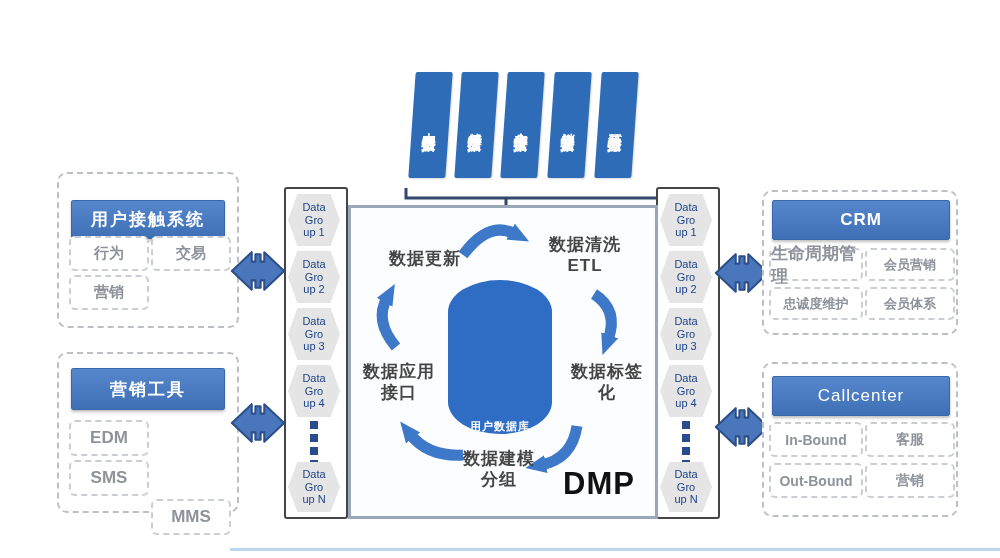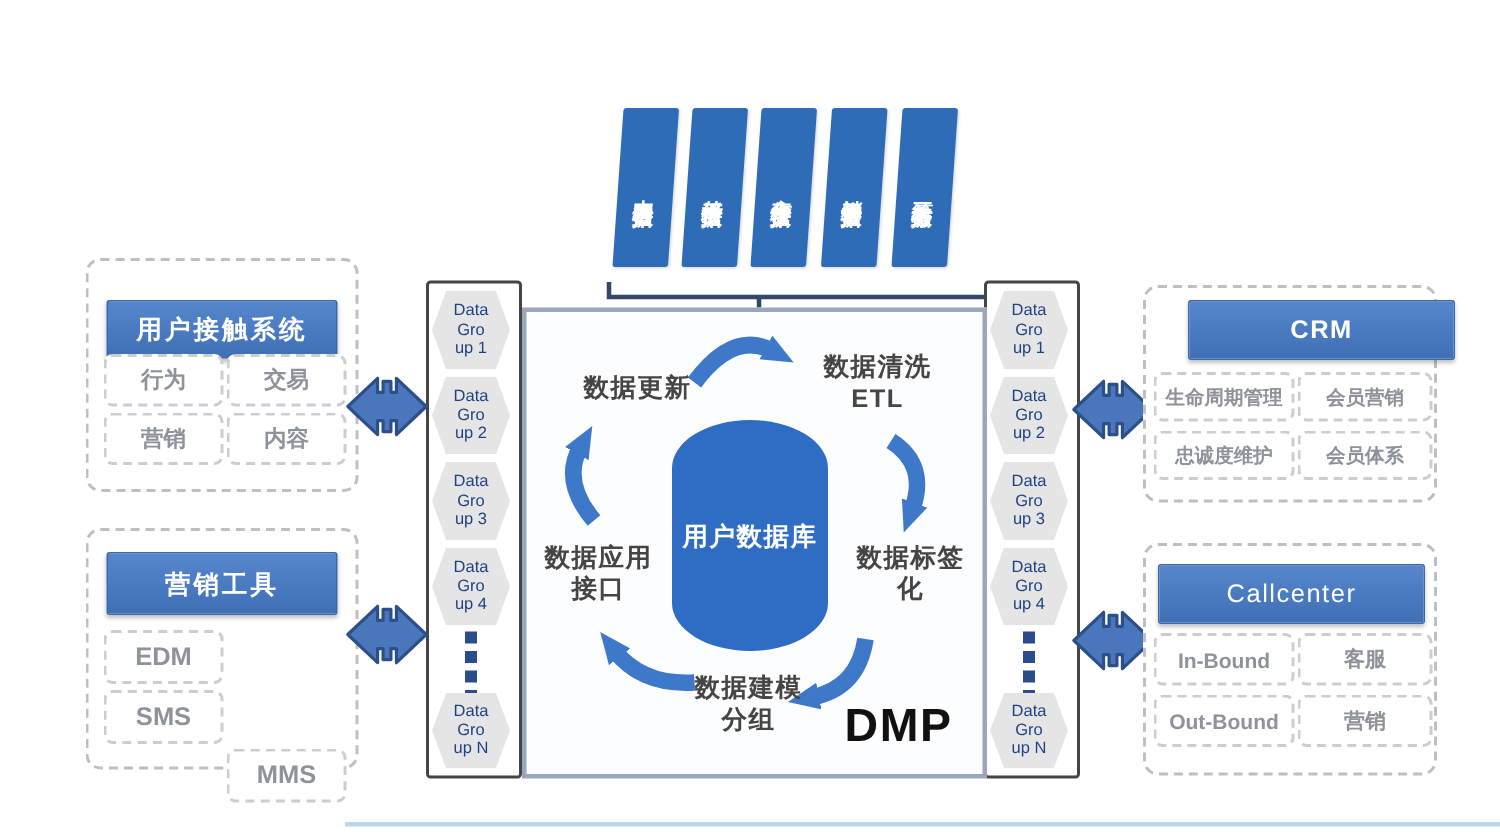--- a/index.html
+++ b/index.html
@@ -52,22 +52,22 @@
     position:absolute;left:348px;top:205px;width:304px;height:308px;
     background:#fcfdfe;border:3px solid #9aa7ba;
   }
   .step{
     position:absolute;color:#454545;font-size:17px;font-weight:bold;
     text-align:center;line-height:1.25;white-space:pre-line;letter-spacing:1px;
   }
   .cylinder{
     position:absolute;left:97px;top:72px;width:104px;height:154px;
     background:#2f6dc4;border-radius:52px/32px;
-    display:flex;align-items:center;justify-content:center;
-    color:#fff;font-size:17px;font-weight:bold;letter-spacing:1px;
+    display:flex;align-items:flex-end;justify-content:center;
+    color:#fff;font-size:11px;font-weight:bold;letter-spacing:1px;
   }
   .dmp-label{
     position:absolute;left:198px;top:258px;width:100px;text-align:center;
     color:#111;font-size:31px;font-weight:bold;letter-spacing:1px;
   }
   .abs{position:absolute;}
   .bottom-line{
     position:absolute;left:230px;top:548px;width:770px;height:3px;
     background:#bcd8ee;
   }
@@ -96,21 +96,20 @@
   <svg class="abs" style="left:400px;top:182px;" width="270" height="28">
     <polyline points="6,6 6,16 262,16 262,6" fill="none" stroke="#31476b" stroke-width="3"></polyline>
     <line x1="106" y1="16" x2="106" y2="27" stroke="#31476b" stroke-width="3"></line>
   </svg>
 
   <div class="panel" style="left:57px;top:172px;width:178px;height:152px;">
     <div class="panel-header" style="left:12px;top:14px;width:152px;height:37px;margin-top:12px;">用户接触系统</div>
     <div class="chip" style="left:10px;top:62px;width:76px;height:31px;font-size:15px;">行为</div>
     <div class="chip" style="left:92px;top:62px;width:76px;height:31px;font-size:15px;">交易</div>
     <div class="chip" style="left:10px;top:101px;width:76px;height:31px;font-size:15px;">营销</div>
-    <div class="chip" style="left:92px;top:101px;width:76px;height:31px;font-size:15px;">内容</div>
   </div>
 
   <div class="panel" style="left:57px;top:352px;width:178px;height:157px;">
     <div class="panel-header" style="left:12px;top:14px;width:152px;height:40px;">营销工具</div>
     <div class="chip" style="left:10px;top:66px;width:76px;height:32px;font-size:17px;">EDM</div>
     <div class="chip" style="left:10px;top:106px;width:76px;height:32px;font-size:17px;">SMS</div>
     <div class="chip" style="left:92px;top:106px;width:76px;height:32px;font-size:17px;margin-top:39px;">MMS</div>
   </div>
 
   <div class="hexcol" style="left:284px;top:187px;">
@@ -200,22 +199,22 @@
 接口</div>
 
     <div class="cylinder">
       <span>用户数据库</span>
     </div>
 
     <div class="dmp-label">DMP</div>
   </div>
 
   <div class="panel" style="left:762px;top:190px;width:192px;height:141px;">
-    <div class="panel-header" style="left:8px;top:8px;width:176px;height:38px;letter-spacing:1px;margin-left:20px;">CRM</div>
-    <div class="chip" style="left:5px;top:56px;width:90px;height:29px;font-size:13px;">生命周期管理</div>
+    <div class="panel-header" style="left:8px;top:8px;width:176px;height:38px;letter-spacing:1px;">CRM</div>
+    <div class="chip" style="left:5px;top:56px;width:90px;height:29px;font-size:17px;">生命周期管理</div>
     <div class="chip" style="left:101px;top:56px;width:86px;height:29px;font-size:13px;">会员营销</div>
     <div class="chip" style="left:5px;top:95px;width:90px;height:29px;font-size:13px;">忠诚度维护</div>
     <div class="chip" style="left:101px;top:95px;width:86px;height:29px;font-size:13px;">会员体系</div>
   </div>
 
   <div class="panel" style="left:762px;top:362px;width:192px;height:151px;">
     <div class="panel-header" style="left:8px;top:12px;width:176px;height:38px;font-weight:normal;letter-spacing:1px;">Callcenter</div>
     <div class="chip" style="left:5px;top:58px;width:90px;height:31px;font-size:14px;">In-Bound</div>
     <div class="chip" style="left:101px;top:58px;width:86px;height:31px;font-size:14px;">客服</div>
     <div class="chip" style="left:5px;top:99px;width:90px;height:31px;font-size:14px;">Out-Bound</div>

